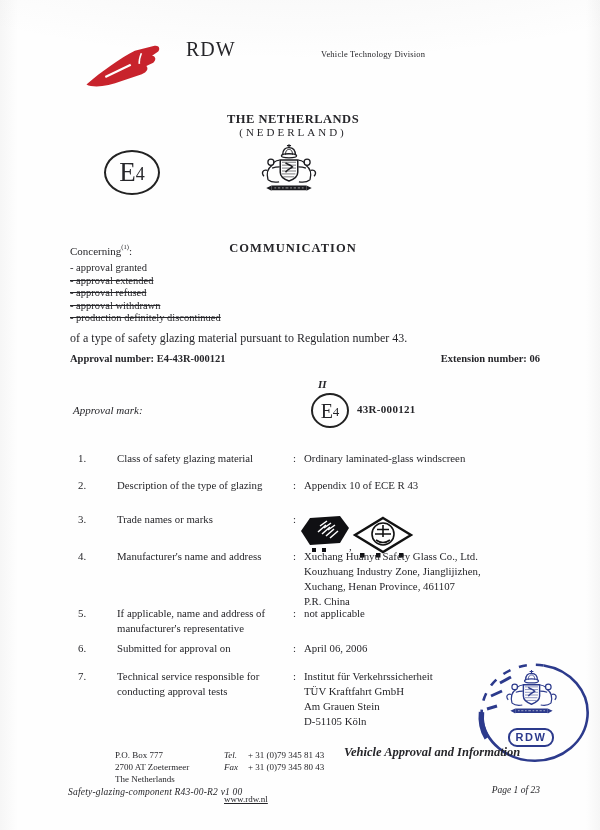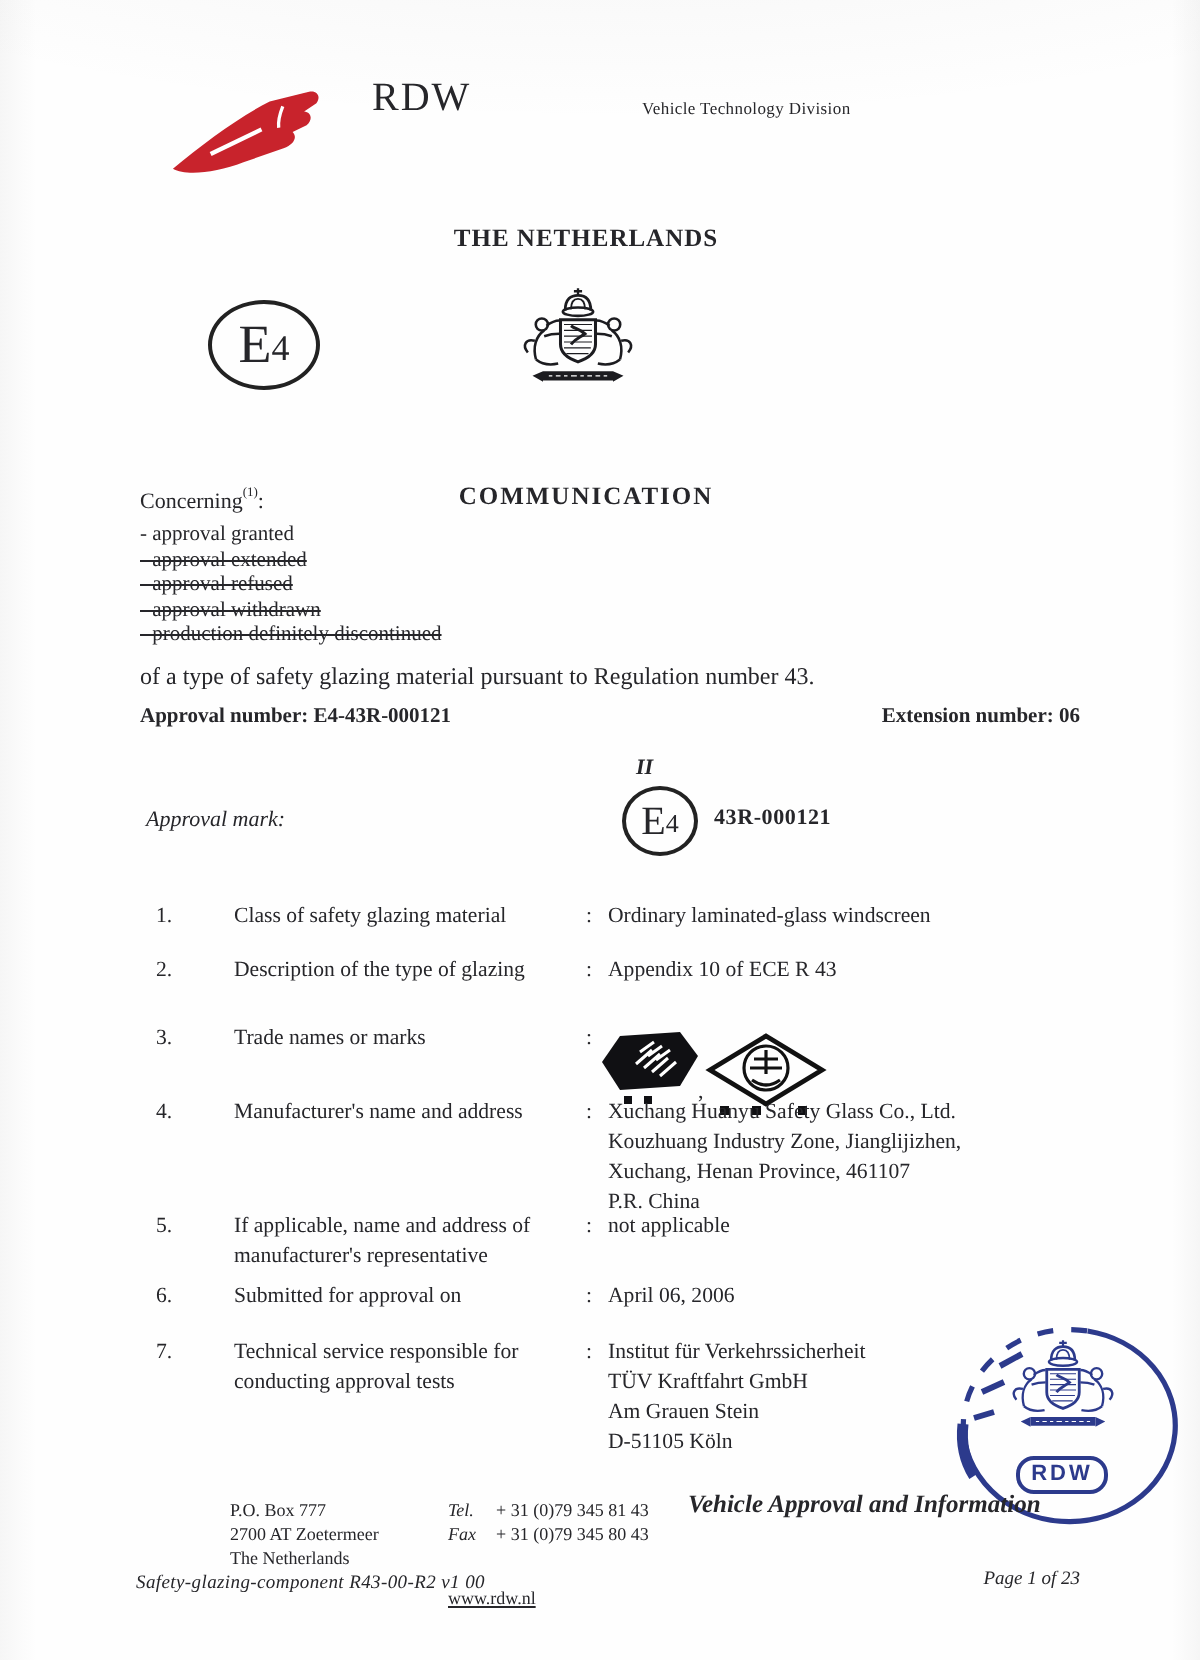--- a/index.html
+++ b/index.html
@@ -140,20 +140,21 @@
 
   <svg class="abs" style="left:84px;top:43px" width="82" height="50" viewBox="0 0 100 60">
     <path d="M3,50 C22,34 44,18 62,9 L86,3 C91,2 93.5,6 90.5,10 L83,15 C87.5,15.5 88.5,20 84.5,23.5 L76,27.5 C79,30.5 77,35 70.5,37.5 L46,46 C29,52.5 11,54.5 3,50 Z" fill="#c8232c"></path>
     <path d="M26,41 L57,26" stroke="#fff" stroke-width="2.6"></path>
     <path d="M70,12 C68,17 67,21 67.5,25" stroke="#fff" stroke-width="2"></path>
   </svg>
   <div class="abs brand">RDW</div>
   <div class="abs division">Vehicle Technology Division</div>
 
   <div class="abs mast country center b">THE NETHERLANDS</div>
+  <div class="abs mast native center">(NEDERLAND)</div>
 
   <div class="abs emark emark-big">
     <span class="e">E</span>
       <span class="n">4</span>
   </div>
 
   <svg class="abs" style="left:254px;top:142px;color:#1c1c20" width="70" height="58" viewBox="0 0 120 96">
     <use href="#crest"></use>
   </svg>
 

